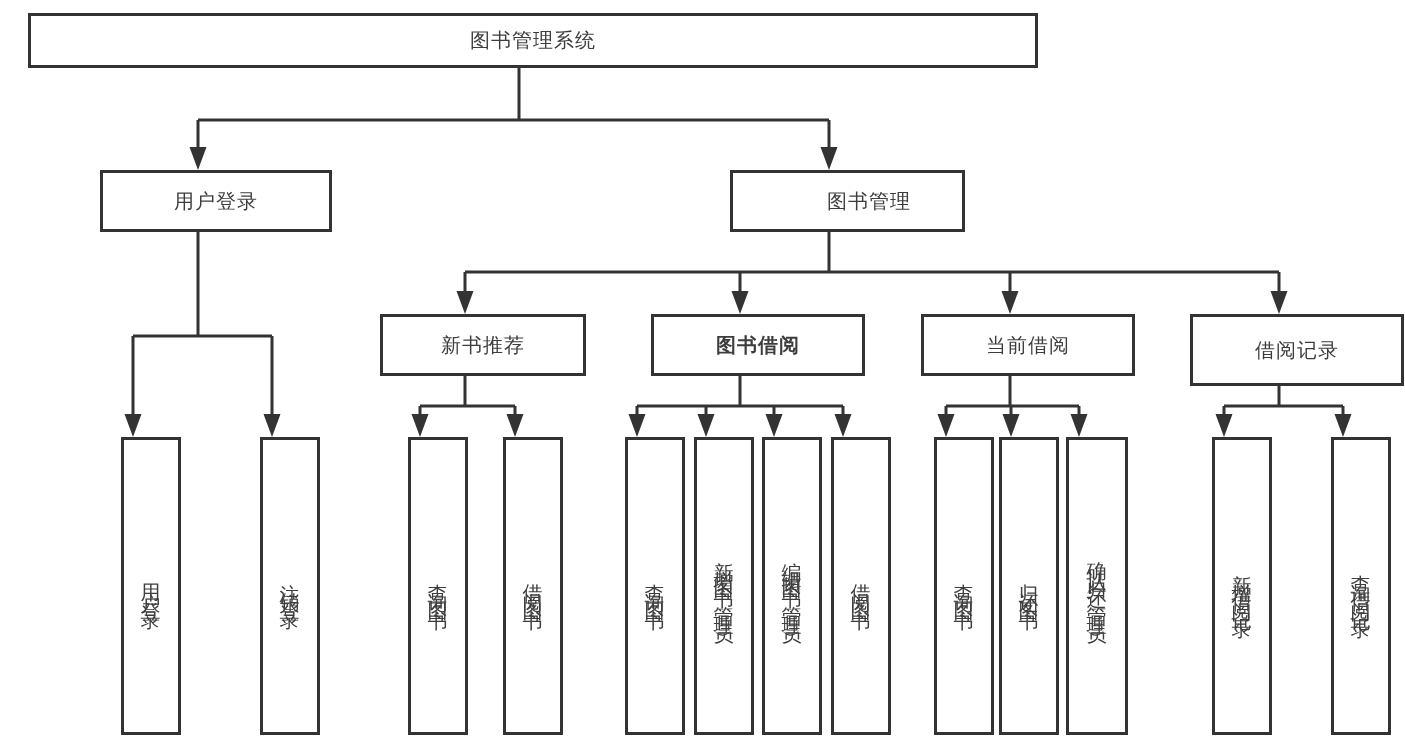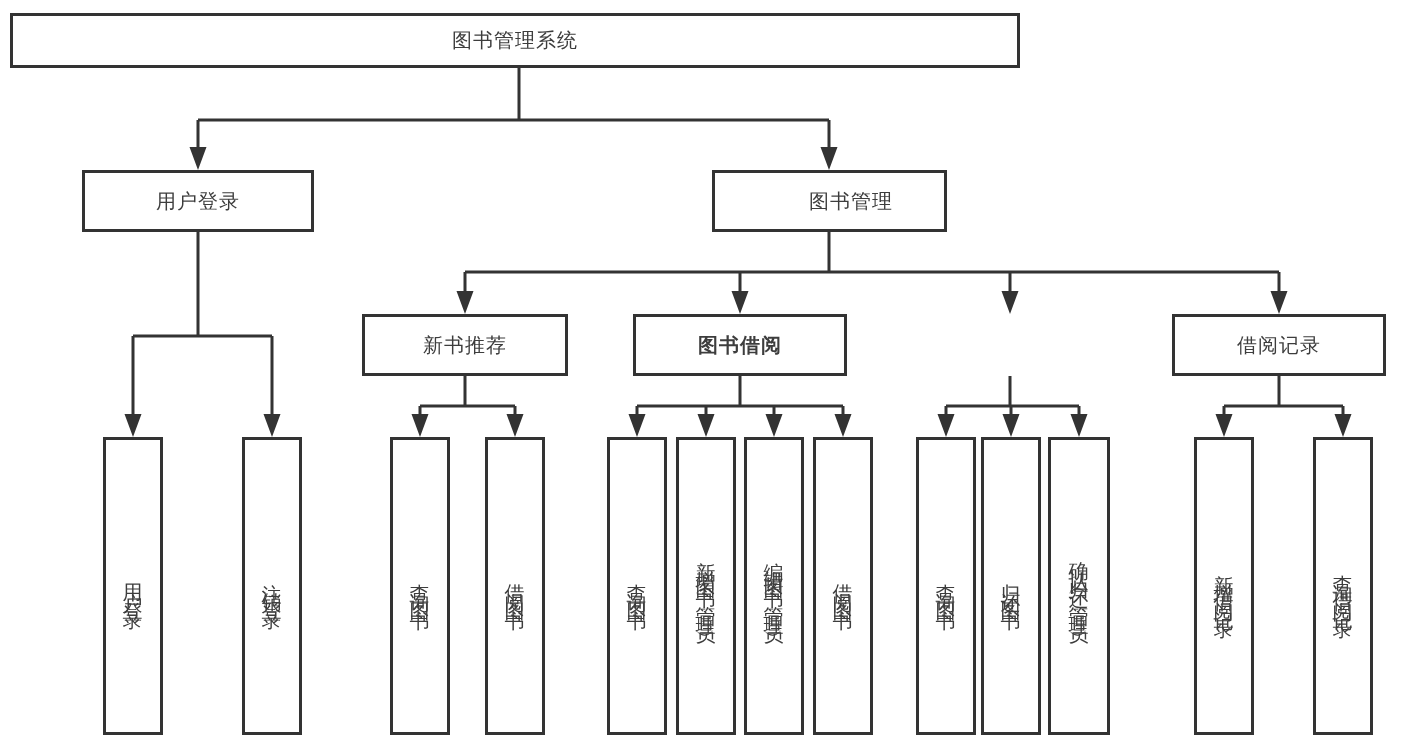--- a/index.html
+++ b/index.html
@@ -32,20 +32,21 @@
   .box {
     position: absolute;
     border: 3px solid var(--line);
     background: #ffffff;
     display: flex;
     align-items: center;
     justify-content: center;
     color: var(--text);
     font-size: 20px;
     letter-spacing: 1px;
+    margin-left: 18px;
   }
   .leaf .label {
     writing-mode: vertical-rl;
     text-orientation: mixed;
     letter-spacing: 9px;
     line-height: 1;
     white-space: nowrap;
   }
   .watermark {
     position: absolute;
@@ -111,21 +112,24 @@
   <div class="box" style="left:712px; top:170px; width:235px; height:62px;padding-left:43px;">
     <span class="label">图书管理</span>
   </div>
 
   <div class="box" style="left:362px; top:314px; width:206px; height:62px;font-family:Liberation Mono, monospace;">
     <span class="label">新书推荐</span>
   </div>
   <div class="box" style="left:633px; top:314px; width:214px; height:62px;font-weight:bold;">
     <span class="label">图书借阅</span>
   </div>
-  <div class="box" style="left:1172px; top:314px; width:214px; height:62px;">
+  <div class="box" style="left:903px; top:314px; width:214px; height:62px;">
+    <span class="label">当前借阅</span>
+  </div>
+  <div class="box" style="left:1172px; top:314px; width:214px; height:72px;">
     <span class="label">借阅记录</span>
   </div>
 
   <div class="box leaf" style="left:103px; top:437px; width:60px; height:298px;">
     <span class="label">用户登录</span>
   </div>
   <div class="box leaf" style="left:242px; top:437px; width:60px; height:298px;">
     <span class="label">注销登录</span>
   </div>
 

